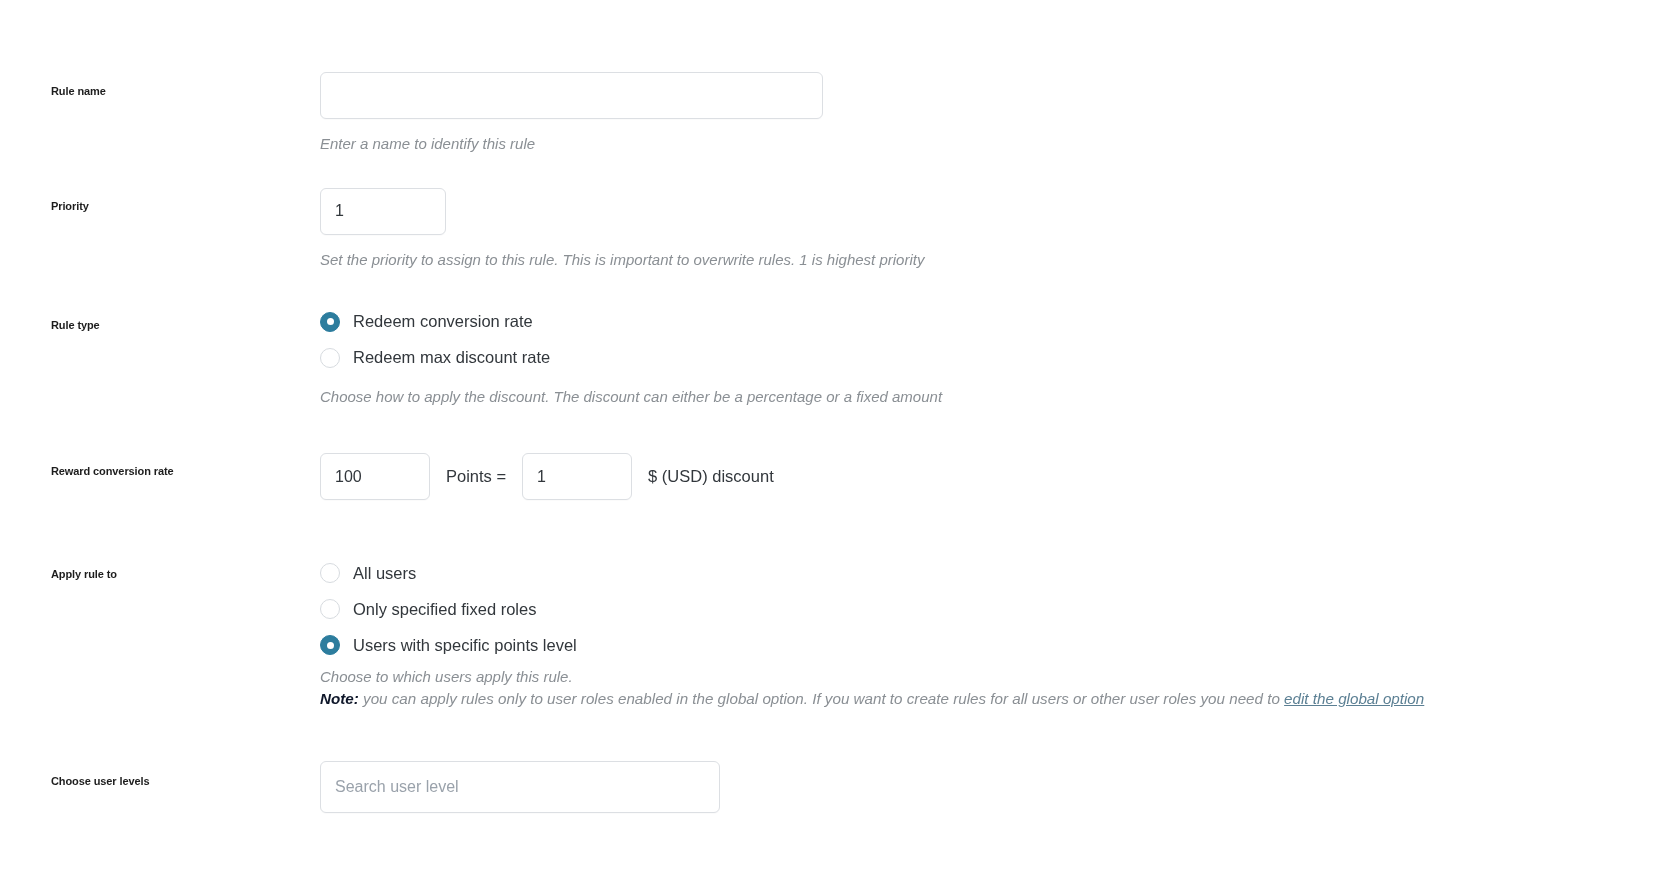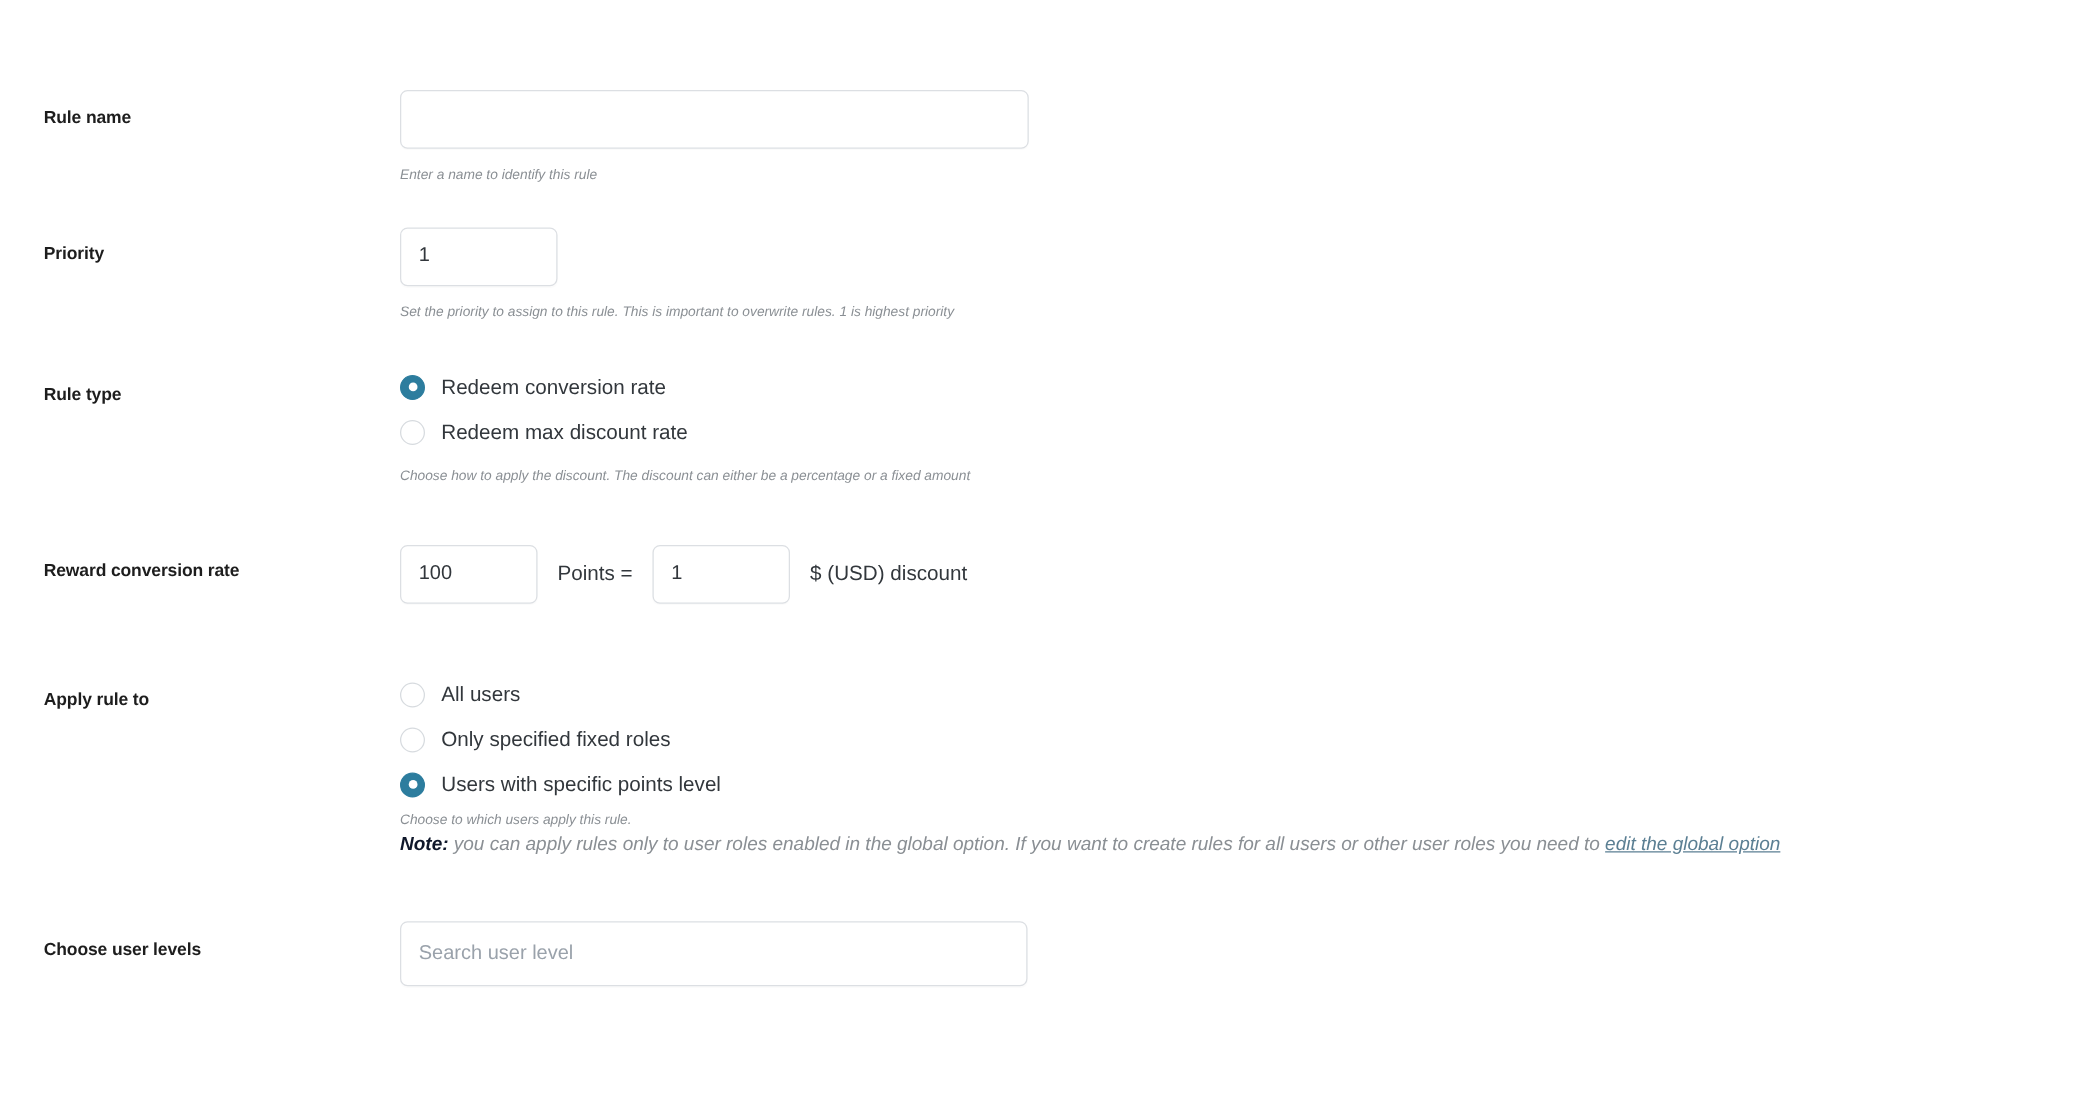--- a/index.html
+++ b/index.html
@@ -34,50 +34,51 @@
     padding-right: 12px;
   }
 
   .field-col {
     flex: 1 1 auto;
     min-width: 0;
     padding-right: 35px;
   }
 
   .field-label {
-    font-size: 14px;
+    font-size: 11px;
     font-weight: 700;
     color: #1d1d1d;
     line-height: 1.2;
     letter-spacing: -0.1px;
+    margin-left: 16px;
   }
 
   .text-input {
     display: block;
     font-family: "Liberation Sans", sans-serif;
     font-size: 16px;
     color: #32373c;
     background: #ffffff;
     border: 1px solid #dcdfe3;
     border-radius: 6px;
     height: 47px;
     padding: 0 14px;
     outline: none;
     box-shadow: 0 1px 1px rgba(0,0,0,0.02);
   }
   .text-input::placeholder { color: #9aa2ab; }
 
   .w-rulename { width: 503px; }
   .w-priority { width: 126px; }
   .w-num      { width: 110px; }
-  .w-search   { width: 502px; }
+  .w-search   { width: 400px; }
 
   .help {
     font-style: italic;
-    font-size: 11px;
+    font-size: 15px;
     color: #8a8f94;
     line-height: 1.45;
   }
 
   .radio-group { }
   .radio-row {
     display: flex;
     align-items: center;
     height: 36px;
   }

